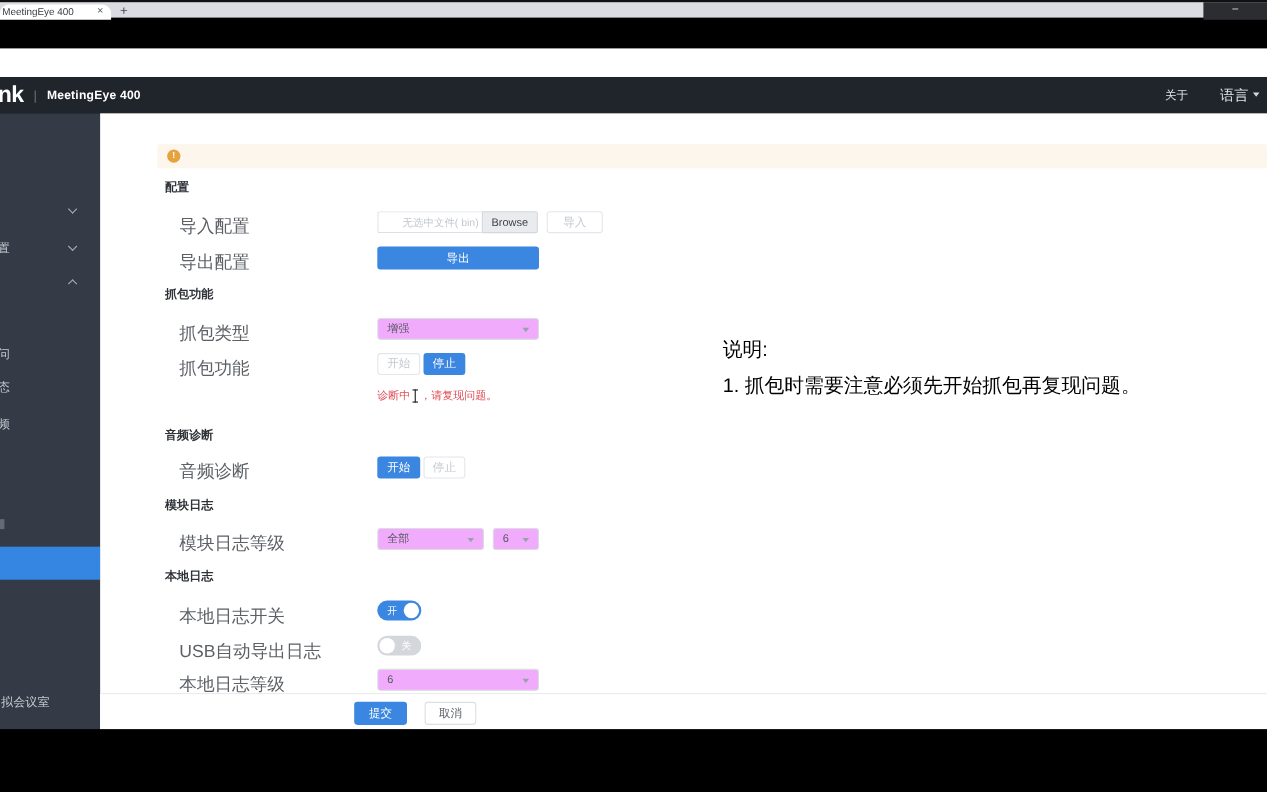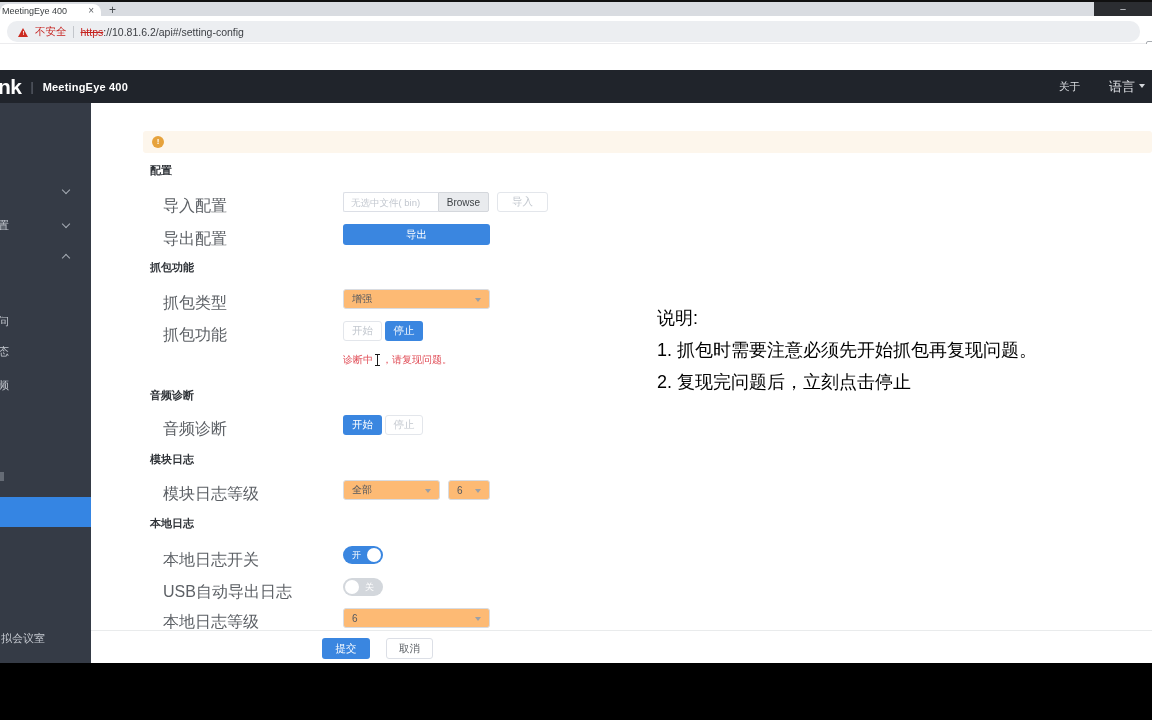--- a/index.html
+++ b/index.html
@@ -63,34 +63,34 @@
 
   .banner { position:absolute; left:52px; top:28px; width:1009px; height:22px; background:#fdf6ec;
             border-radius:3px; display:flex; align-items:center; padding-left:9px; }
   .banner-icon { width:12px; height:12px; border-radius:50%; background:#e6a23c; color:#fff;
                  font-size:8px; font-weight:bold; text-align:center; line-height:12px; margin-right:7px; flex:none; }
   .banner-text { font-size:10px; color:#8a8076; white-space:nowrap; }
 
   .sec-h { position:absolute; left:59px; font-size:11px; font-weight:bold; color:#2f3338; }
   .f-label { position:absolute; left:72px; font-size:16px; color:#5d6166; white-space:nowrap; }
 
-  .sel { position:absolute; height:20px; border:1px solid #d9dce1; border-radius:3px; background:#fdba74;
+  .sel { position:absolute; height:20px; border:1px solid #d9dce1; border-radius:3px; background:#f0abfc;
          display:flex; align-items:center; padding:0 8px; font-size:10px; color:#54585f; }
   .sel .caret { position:absolute; right:8px; top:8px; width:0; height:0;
                 border-left:3.5px solid transparent; border-right:3.5px solid transparent;
                 border-top:4px solid #9aa0a8; }
 
   .btn { position:absolute; height:20px; border-radius:3px; font-size:10.5px;
          display:flex; align-items:center; justify-content:center; white-space:nowrap; }
   .btn-primary { background:#3a86e0; color:#fff; }
   .btn-disabled { background:#fff; border:1px solid #e3e6eb; color:#c3c8cf; }
   .btn-plain { background:#fff; border:1px solid #dcdfe6; color:#5d6166; }
 
   .file-input { position:absolute; left:252px; top:89px; width:95px; height:20px; border:1px solid #dcdfe6;
-                border-right:none; border-radius:2px 0 0 2px; font-size:9.5px; padding-left:7px;
+                border-right:none; border-radius:2px 0 0 2px; font-size:9.5px; padding-left:22px;
                 color:#9a9fa8; outline:none; font-family:"Liberation Sans",sans-serif; }
   .file-input::placeholder { color:#c2c7cf; }
   .browse-btn { position:absolute; left:347px; top:89px; width:51px; height:20px; background:#e9ebee;
                 border:1px solid #d4d7dc; border-radius:0 2px 2px 0; font-size:10px; color:#3f4347;
                 display:flex; align-items:center; justify-content:center; }
 
   .status-red { position:absolute; left:252px; top:250px; font-size:10px; color:#e04b55;
                 display:flex; align-items:center; white-space:pre; }
   .ibeam { position:relative; width:7px; height:12px; margin:0 1px; flex:none; }
   .ibeam i { position:absolute; left:3px; top:0; width:1.2px; height:12px; background:#1b1b1b; }
@@ -126,33 +126,20 @@
     <div class="tab">
       <span class="tab-title">MeetingEye 400</span>
       <span class="tab-close">×</span>
     </div>
     <span class="newtab">+</span>
     <div class="wincontrols">
       <span class="minimize">−</span>
     </div>
   </div>
 
-  <div class="toolbar">
-    <div class="omnibox">
-      <span class="warn-tri">
-        <span class="tri"></span>
-        <span class="bang">!</span>
-      </span>
-      <span class="notsecure">不安全</span>
-      <span class="omni-div"></span>
-      <span class="https">https</span>
-      <span class="url">://10.81.6.2/api#/setting-config</span>
-    </div>
-    <span class="edge-icon"></span>
-  </div>
   <div class="bookmarkband"></div>
 
   <div class="appheader">
     <span class="logo">nk</span>
     <span class="logo-sep">|</span>
     <span class="product">MeetingEye 400</span>
     <span class="hspacer"></span>
     <span class="hdr-about">关于</span>
     <span class="hdr-lang">语言</span>
     <span class="lang-caret"></span>
@@ -233,21 +220,20 @@
 
     <div class="f-label" style="top:509px">本地日志等级</div>
     <div class="sel" style="left:252px; top:505px; width:147px">
       <span>6</span>
       <span class="caret"></span>
     </div>
 
     <div class="annotation">
       <div>说明:</div>
       <div>1. 抓包时需要注意必须先开始抓包再复现问题。</div>
-      <div>2. 复现完问题后，立刻点击停止</div>
     </div>
 
     <div class="cfooter">
       <div class="btn btn-primary submit-btn">提交</div>
       <div class="btn btn-plain cancel-btn">取消</div>
     </div>
   </div>
 
   <div class="letterbox"></div>
 </div>

